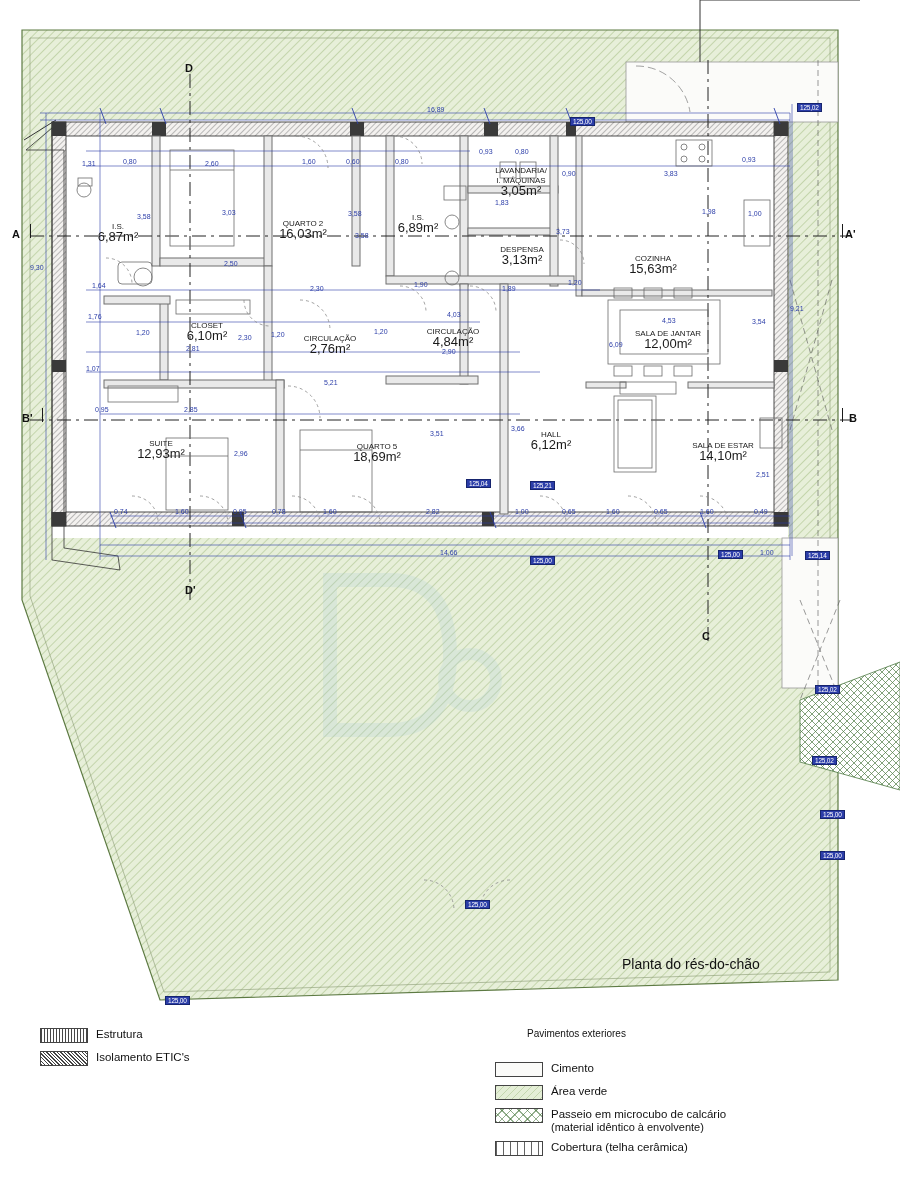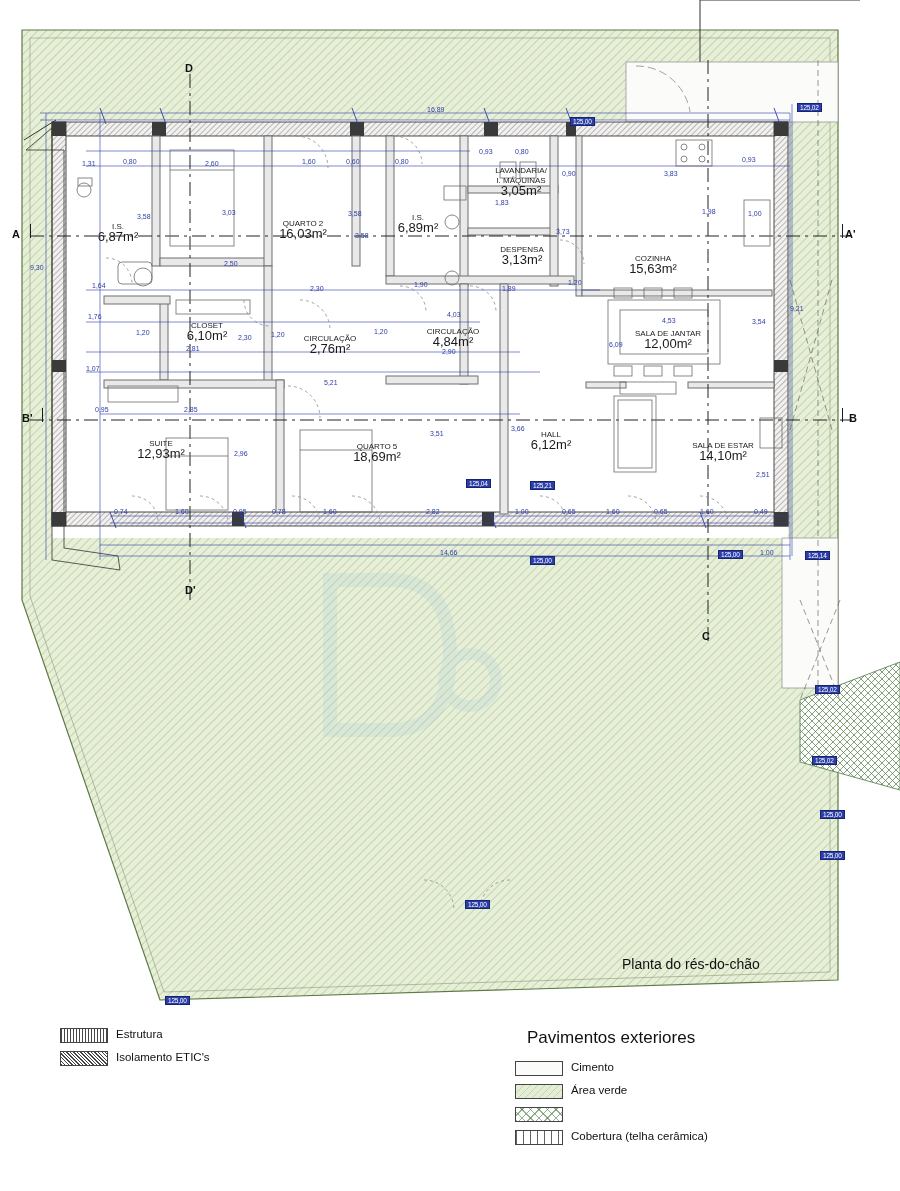--- a/index.html
+++ b/index.html
@@ -110,30 +110,30 @@
   }
 
   
   .legend {
     position: absolute;
     left: 40px; top: 1028px;
     width: 830px;
     font-size: 11px;
   }
   .legend-col { position: absolute; }
-  .leg-row { display: flex; align-items: flex-start; margin-bottom: 8px; margin-left: 20px; }
+  .leg-row { display: flex; align-items: flex-start; margin-bottom: 8px; }
   .leg-swatch {
     width: 46px; height: 13px;
     border: 1px solid #444;
     margin-right: 8px;
     flex: none;
   }
   .leg-text { font-size: 11.5px; color: #111; line-height: 13px; }
   .leg-sub { font-size: 11px; color: #111; display: block; }
-  .leg-head { font-size: 17px; color: #111; margin-bottom: 13px; padding-left: 32px; }
+  .leg-head { font-size: 10px; color: #111; margin-bottom: 23px; padding-left: 32px; }
 </style>
 </head>
 <body>
 
 <div id="sheet">
 
   <svg class="abs" style="left:0;top:0;width:900px;height:1030px;">
     <defs>
       <pattern id="pGreen" width="6" height="6" patternTransform="rotate(45)" patternUnits="userSpaceOnUse">
         <rect width="6" height="6" fill="#e7efd9"></rect>
@@ -516,20 +516,24 @@
           <div class="leg-row">
             <div class="leg-swatch cement-hatch"></div>
             <div class="leg-text">Cimento</div>
           </div>
           <div class="leg-row">
             <div class="leg-swatch green-fill"></div>
             <div class="leg-text">Área verde</div>
           </div>
           <div class="leg-row">
             <div class="leg-swatch calcario-hatch"></div>
+            <div>
+              <div class="leg-text">Passeio em microcubo de calcário</div>
+              <span class="leg-sub">(material idêntico à envolvente)</span>
+            </div>
           </div>
           <div class="leg-row">
             <div class="leg-swatch cobertura-hatch"></div>
             <div class="leg-text">Cobertura (telha cerâmica)</div>
           </div>
         </div>
     </div>
   </div>
 
 </div>

